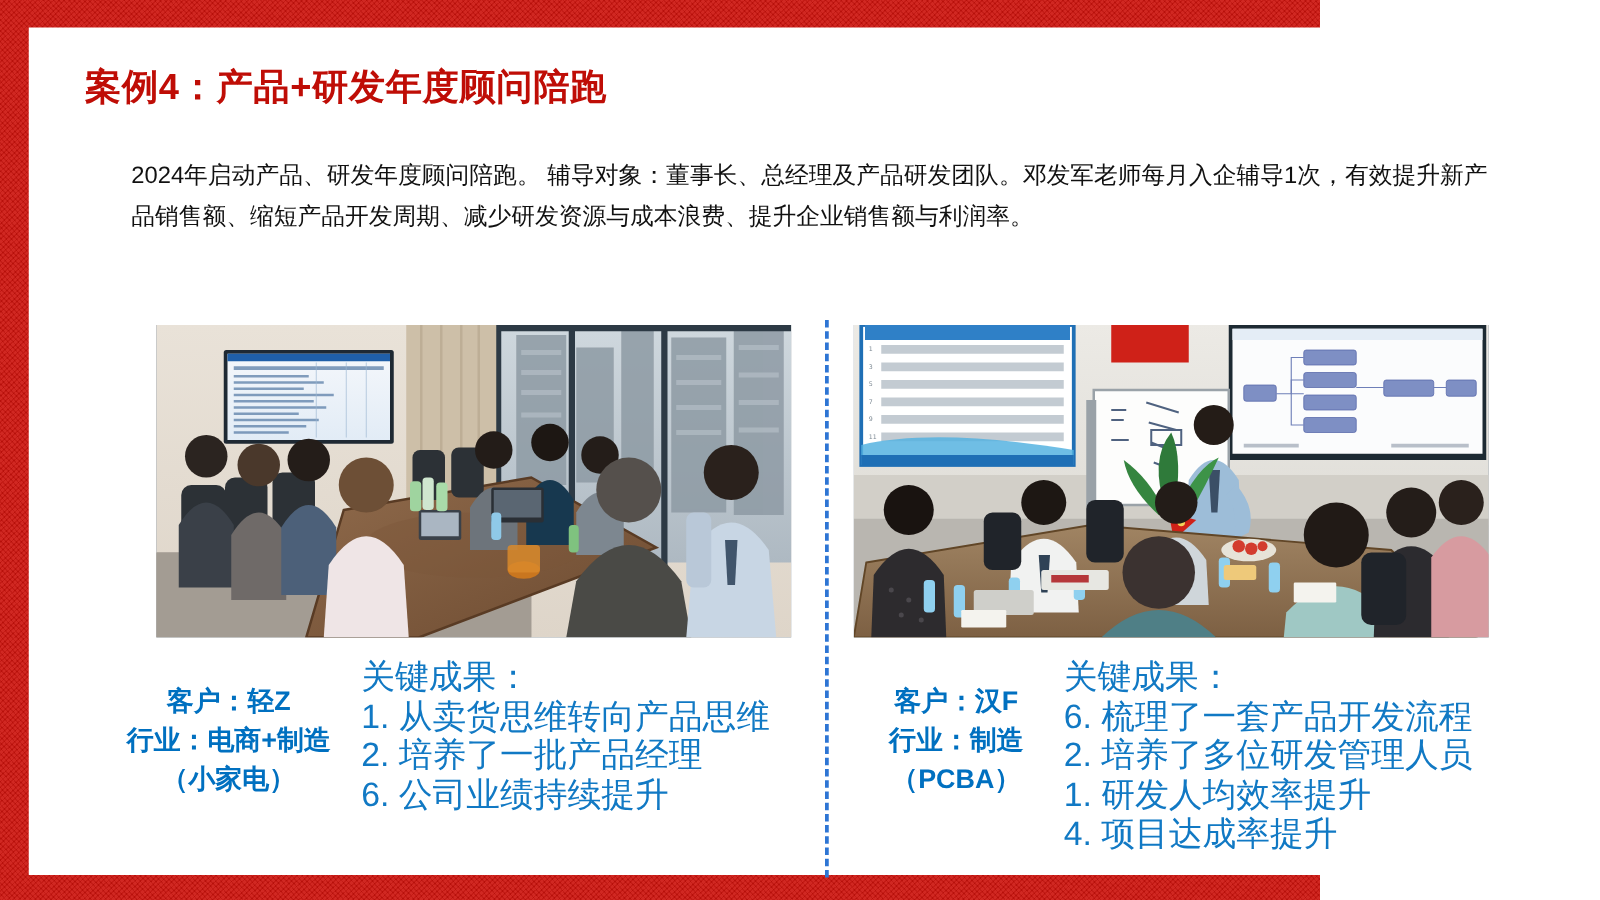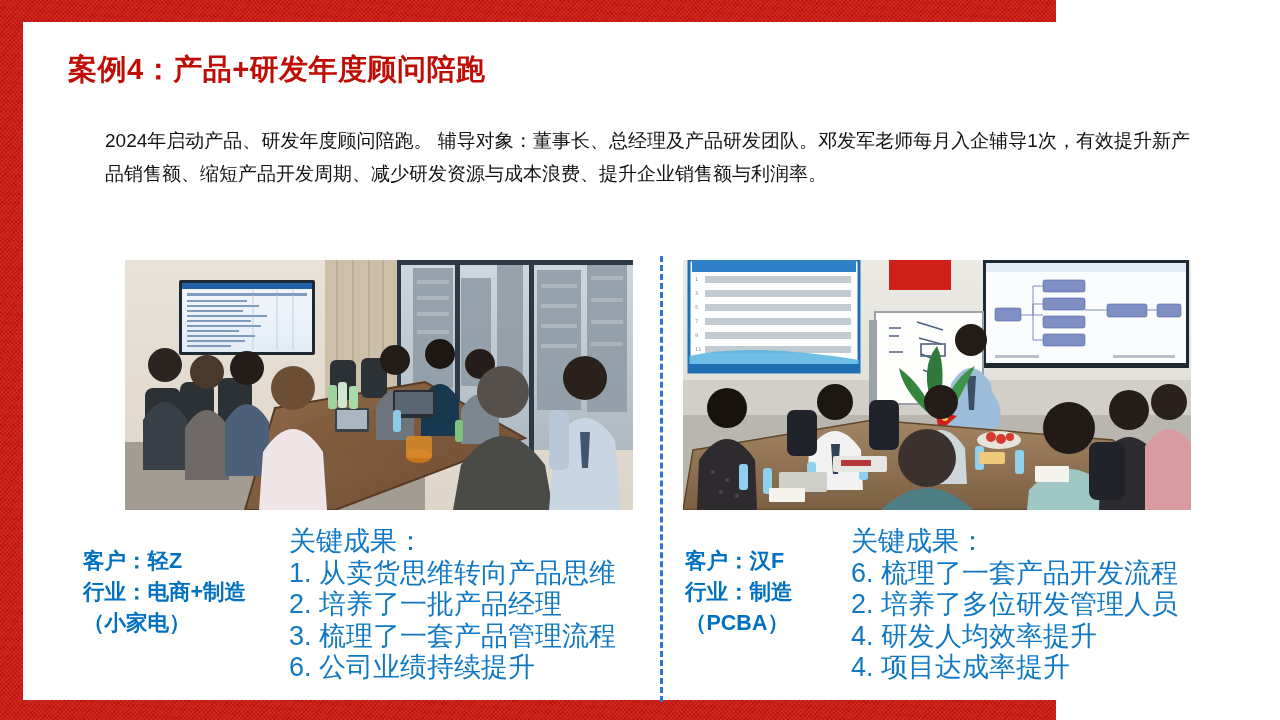--- a/index.html
+++ b/index.html
@@ -80,20 +80,21 @@
     border-left: 3px dashed #2e75d4;
   }
 
   
   .client-block {
     position: absolute;
     font-size: 21.5px;
     font-weight: bold;
     color: #0070c0;
     line-height: 31px;
+    text-align: center;
     white-space: nowrap;
   }
   #client-left  { left: 60px;  top: 524px; width: 200px; }
   #client-right { left: 662px; top: 524px; width: 160px; }
 
   .results-block {
     position: absolute;
     font-size: 27px;
     color: #1179c4;
     line-height: 31.5px;
@@ -418,32 +419,31 @@
     <div class="client-block" id="client-left">
       <span>客户：轻Z</span><br>
       <span>行业：电商+制造</span><br>
       <span>（小家电）</span>
     </div>
 
     <div class="results-block" id="results-left">
       <span class="head">关键成果：</span>
       <span class="item">1. 从卖货思维转向产品思维</span>
       <span class="item">2. 培养了一批产品经理</span>
-      <span class="item">3. 梳理了一套产品管理流程</span>
       <span class="item">6. 公司业绩持续提升</span>
     </div>
 
     <div class="client-block" id="client-right">
       <span>客户：汉F</span><br>
       <span>行业：制造</span><br>
       <span>（PCBA）</span>
     </div>
 
     <div class="results-block" id="results-right">
       <span class="head">关键成果：</span>
       <span class="item">6. 梳理了一套产品开发流程</span>
       <span class="item">2. 培养了多位研发管理人员</span>
-      <span class="item">4. 研发人均效率提升</span>
+      <span class="item">1. 研发人均效率提升</span>
       <span class="item">4. 项目达成率提升</span>
     </div>
 
   </div>
 </div>
 
 </body></html>

